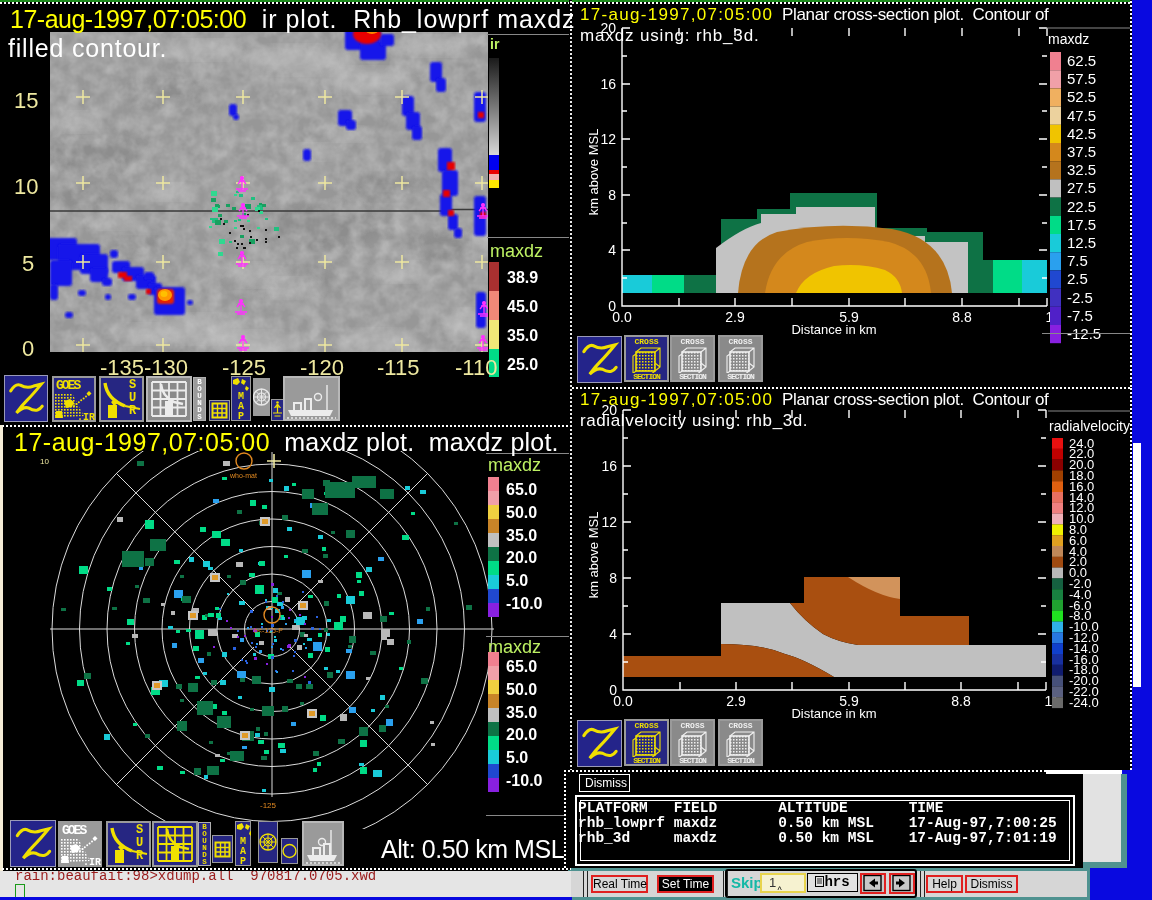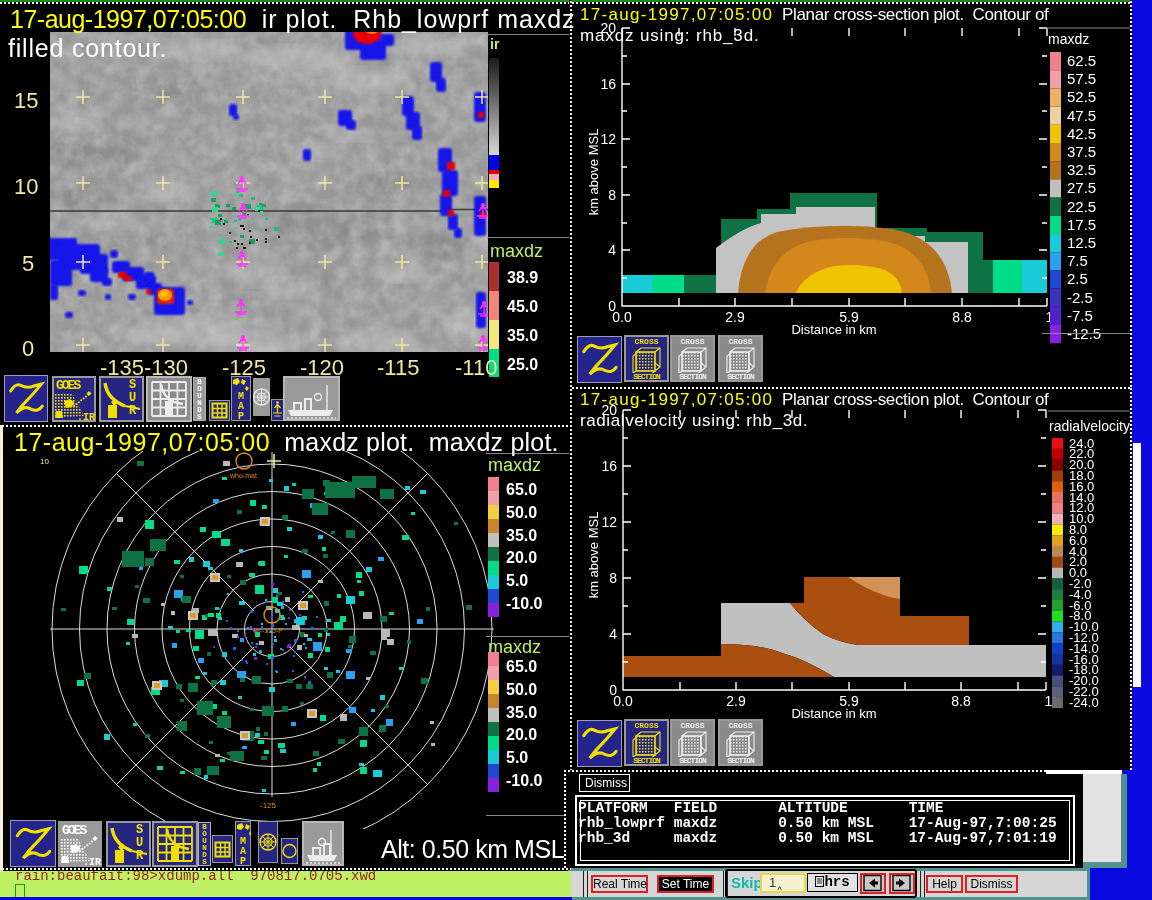--- a/index.html
+++ b/index.html
@@ -1089,17 +1089,17 @@
           <path d="M3,8 H7" stroke="#000" stroke-width="3"></path>
         </g>
       </svg></div>
     <div class="abs" style="left:349px;top:0;width:1px;height:26px;background:#222;"></div>
     <div class="abs" style="left:353px;top:0;width:1px;height:26px;background:#222;"></div>
     <div class="abs" style="left:355px;top:4px;width:33px;height:14px;border:2px solid #e02020;color:#000;font-size:12px;text-align:center;line-height:14px;">Help</div>
     <div class="abs" style="left:394px;top:4px;width:49px;height:14px;border:2px solid #e02020;color:#000;font-size:12px;text-align:center;line-height:14px;">Dismiss</div>
   </div>
 
 <div class="abs" style="left:0;top:425px;width:3px;height:472px;background:#f6eed8;"></div>
-<div class="abs" style="left:0;top:871px;width:571px;height:26px;background:#bef264;overflow:hidden;">
+<div class="abs" style="left:0;top:871px;width:571px;height:26px;background:#e5e5e5;overflow:hidden;">
   <div class="abs mono" style="left:15px;top:-3px;font-size:14px;color:#9b1c1c;white-space:pre;">rain:beaufait:98&gt;xdump.all  970817.0705.xwd</div>
   <div class="abs" style="left:15px;top:13px;width:8px;height:12px;border:1px solid #1a9a1a;"></div>
 </div>
 <div class="abs" style="left:0;top:897px;width:572px;height:3px;background:#0909e0;"></div>
 
 </body></html>

